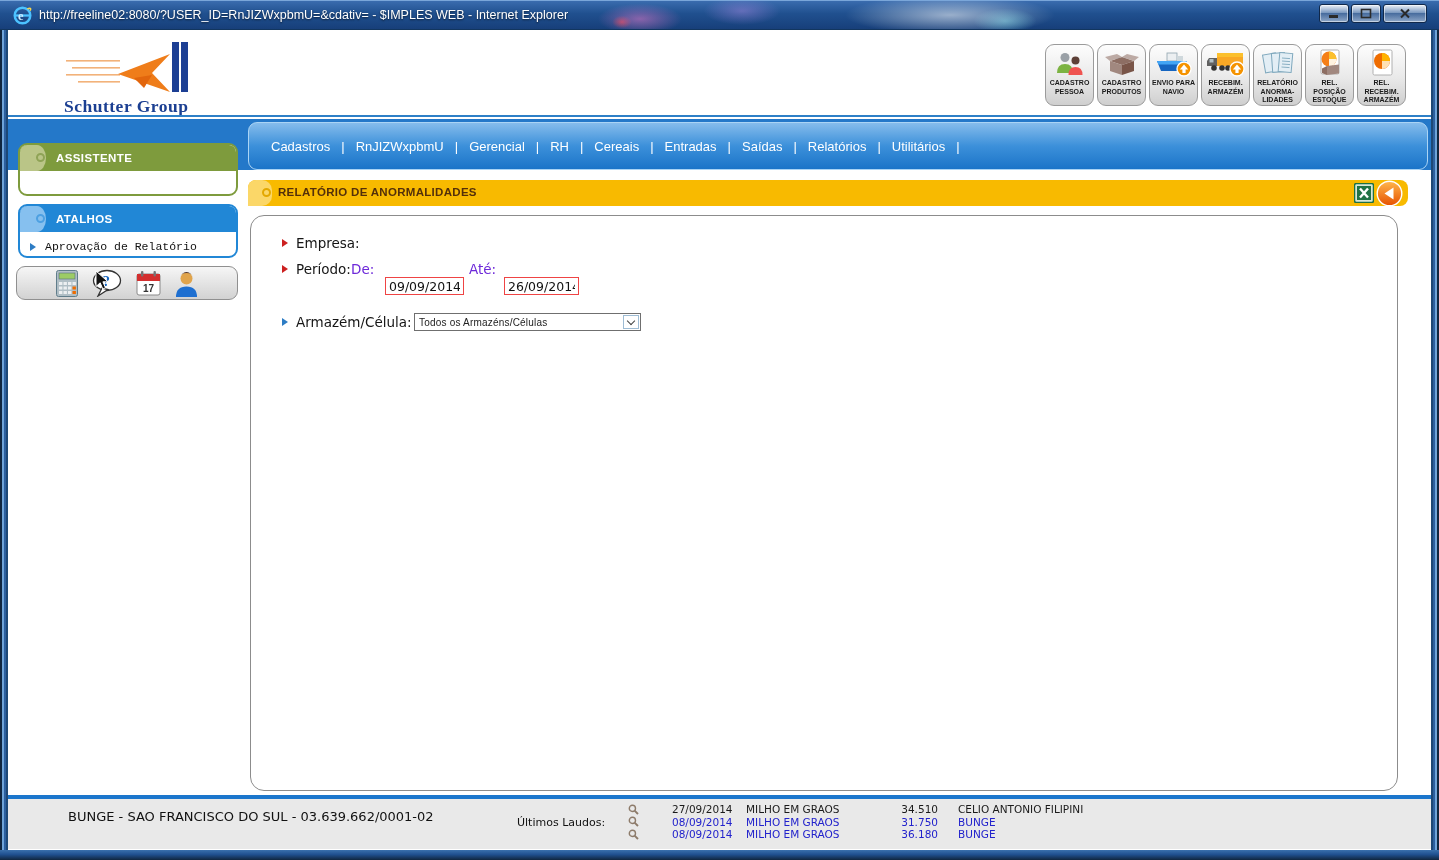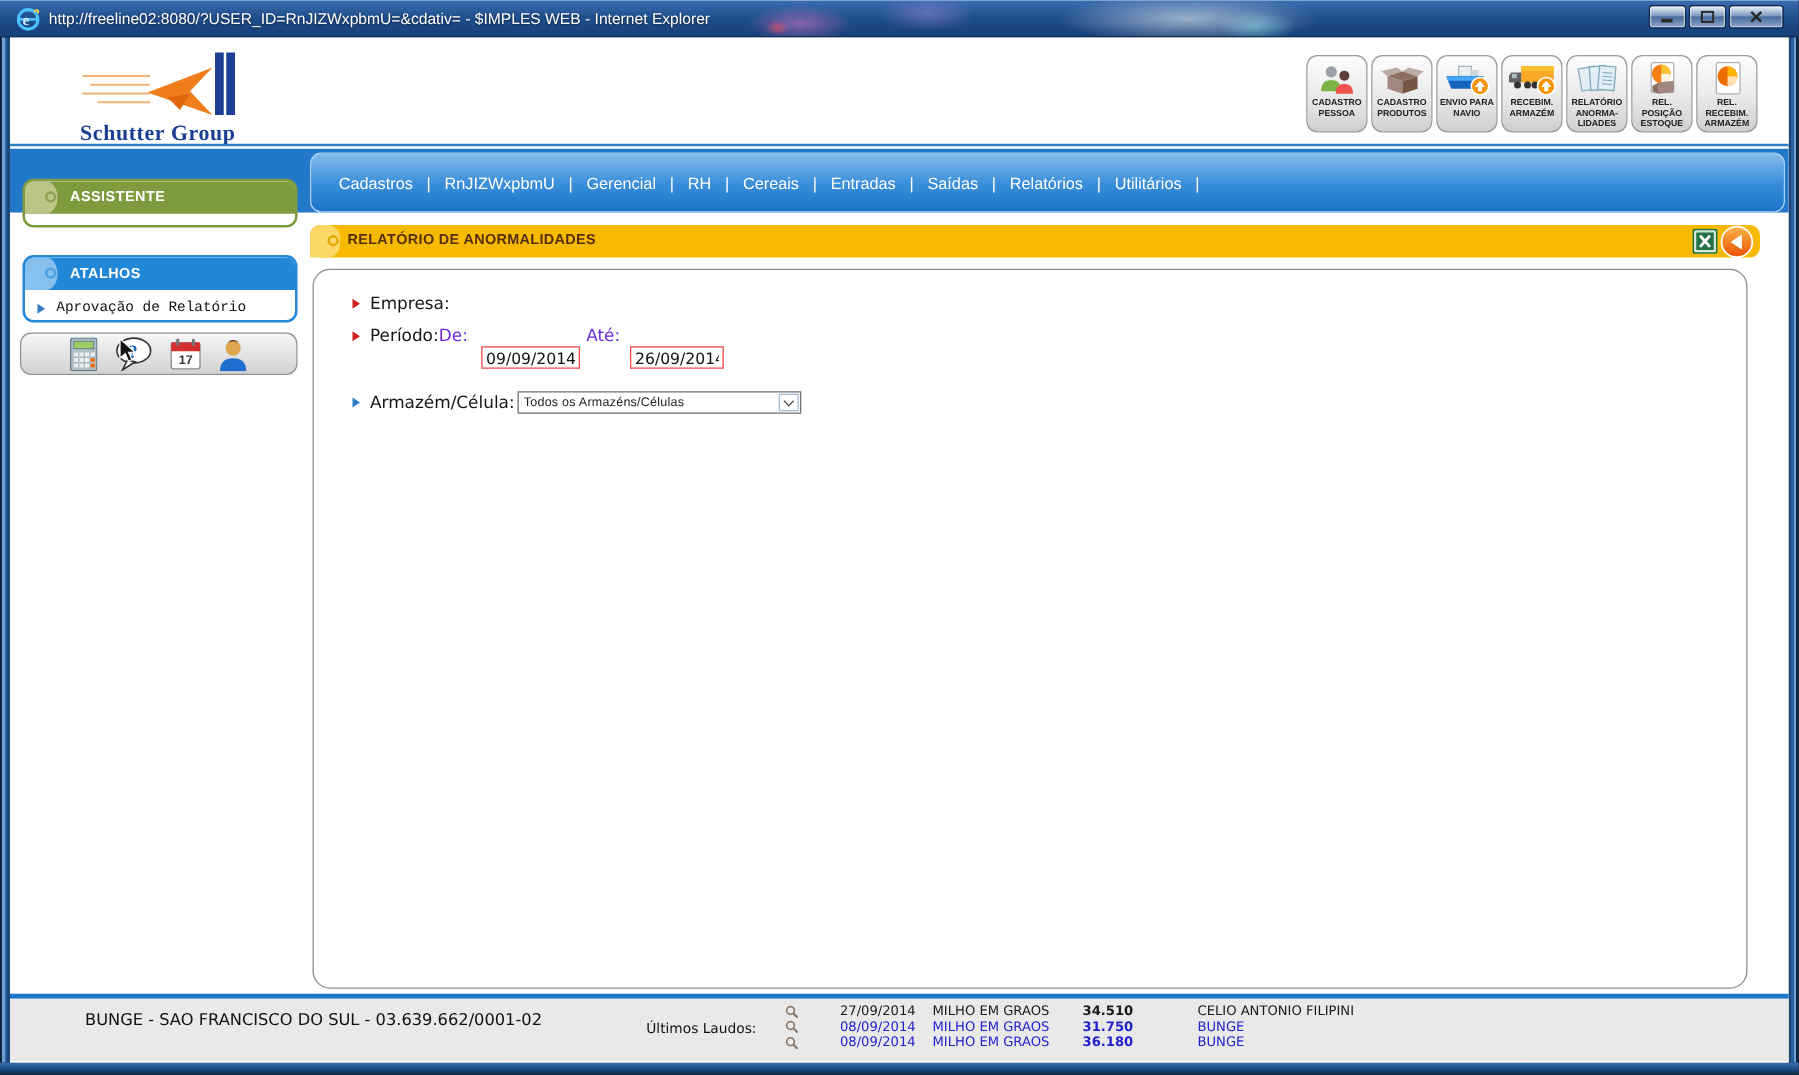--- a/index.html
+++ b/index.html
@@ -53,21 +53,21 @@
   .menu-pill { position:absolute; left:240px; top:92px; width:1180px; height:48px; border-radius:9px;
     border:1px solid #aad4f5;
     background:linear-gradient(180deg,#85bcec 0%,#3c90da 50%,#1b74c8 100%);
     display:flex; align-items:center; padding-left:22px; }
   .menu-item { display:flex; cursor:pointer; }
   .mi-label { color:#fff; font-size:13px; }
   .mi-sep { color:#fff; font-size:13px; margin:0 11px; }
 
   
   .sidebox { position:absolute; left:10px; width:220px; background:#fff; border-radius:9px; overflow:hidden; }
-  .assistente { top:113px; height:39px; border:2px solid #7e9b3d; }
+  .assistente { top:113px; height:53px; border:2px solid #7e9b3d; }
   .atalhos { top:174px; height:54px; border:2px solid #2187d6; }
   .sb-head { height:26px; display:flex; align-items:center; position:relative; }
   .assistente .sb-head { background:#7e9b3d; }
   .atalhos .sb-head { background:#2187d6; }
   .sb-cap { position:absolute; left:0; top:0; bottom:0; width:26px; border-radius:7px 9px 9px 0 / 7px 13px 13px 0; }
   .assistente .sb-cap { background:#bac587; }
   .atalhos .sb-cap { background:#86c0ef; }
   .sb-ring { position:absolute; left:16px; top:8px; width:9px; height:9px; border-radius:50%; }
   .assistente .sb-ring { border:2px solid #8fa356; }
   .atalhos .sb-ring { border:2px solid #4da0e2; }
@@ -109,21 +109,21 @@
   .statusbar { position:absolute; left:0; top:769px; width:1423px; height:51px; background:#e9e9e9; border-bottom:1px solid #fff; }
   .company { position:absolute; left:60px; top:0; height:34px; display:flex; align-items:center; font-size:13px; color:#111; font-family:"DejaVu Sans", sans-serif; }
   .laudos-label { position:absolute; left:509px; top:17px; font-size:11px; color:#111; font-family:"DejaVu Sans", sans-serif; }
   .laudos { position:absolute; left:620px; top:4px; }
   .laudo-row { display:flex; align-items:center; height:12.6px; font-size:10.5px; color:#15158f; font-family:"DejaVu Sans", sans-serif; cursor:pointer; }
   .laudo-row.l-first { color:#1a1a1a; }
   .laudo-row.l-link { color:#2222cc; }
   .l-ic { width:12px; flex:none; display:flex; }
   .l-date { width:70px; margin-left:32px; flex:none; }
   .l-prod { width:120px; margin-left:4px; flex:none; }
-  .l-val { width:72px; flex:none;font-weight:bold; }
+  .l-val { width:72px; text-align:right; flex:none; }
   .l-name { margin-left:20px; flex:none; }
 </style>
 </head>
 <body>
 
 <div class="screen">
 
   <div class="titlebar">
     <svg class="ie-glyph" viewBox="0 0 20 20">
       <circle cx="10" cy="10" r="8.2" fill="none" stroke="#4cc2ff" stroke-width="2.6"></circle>

